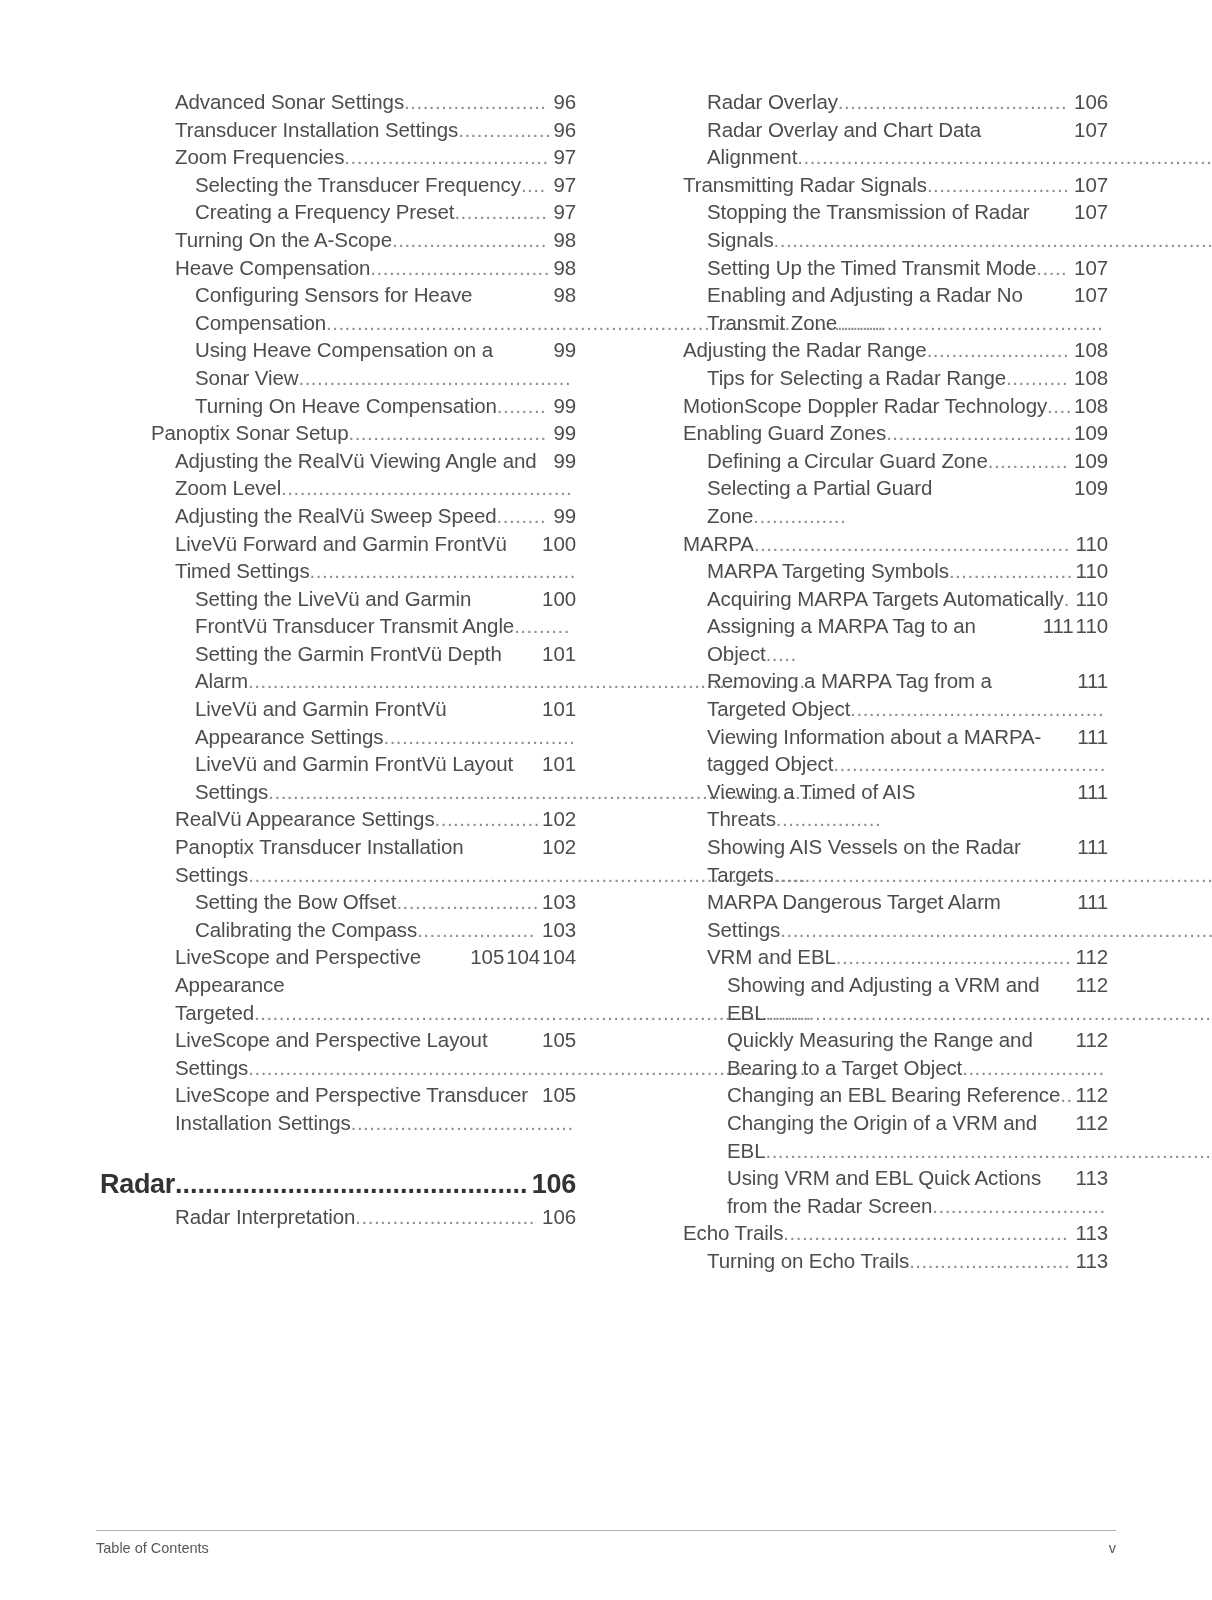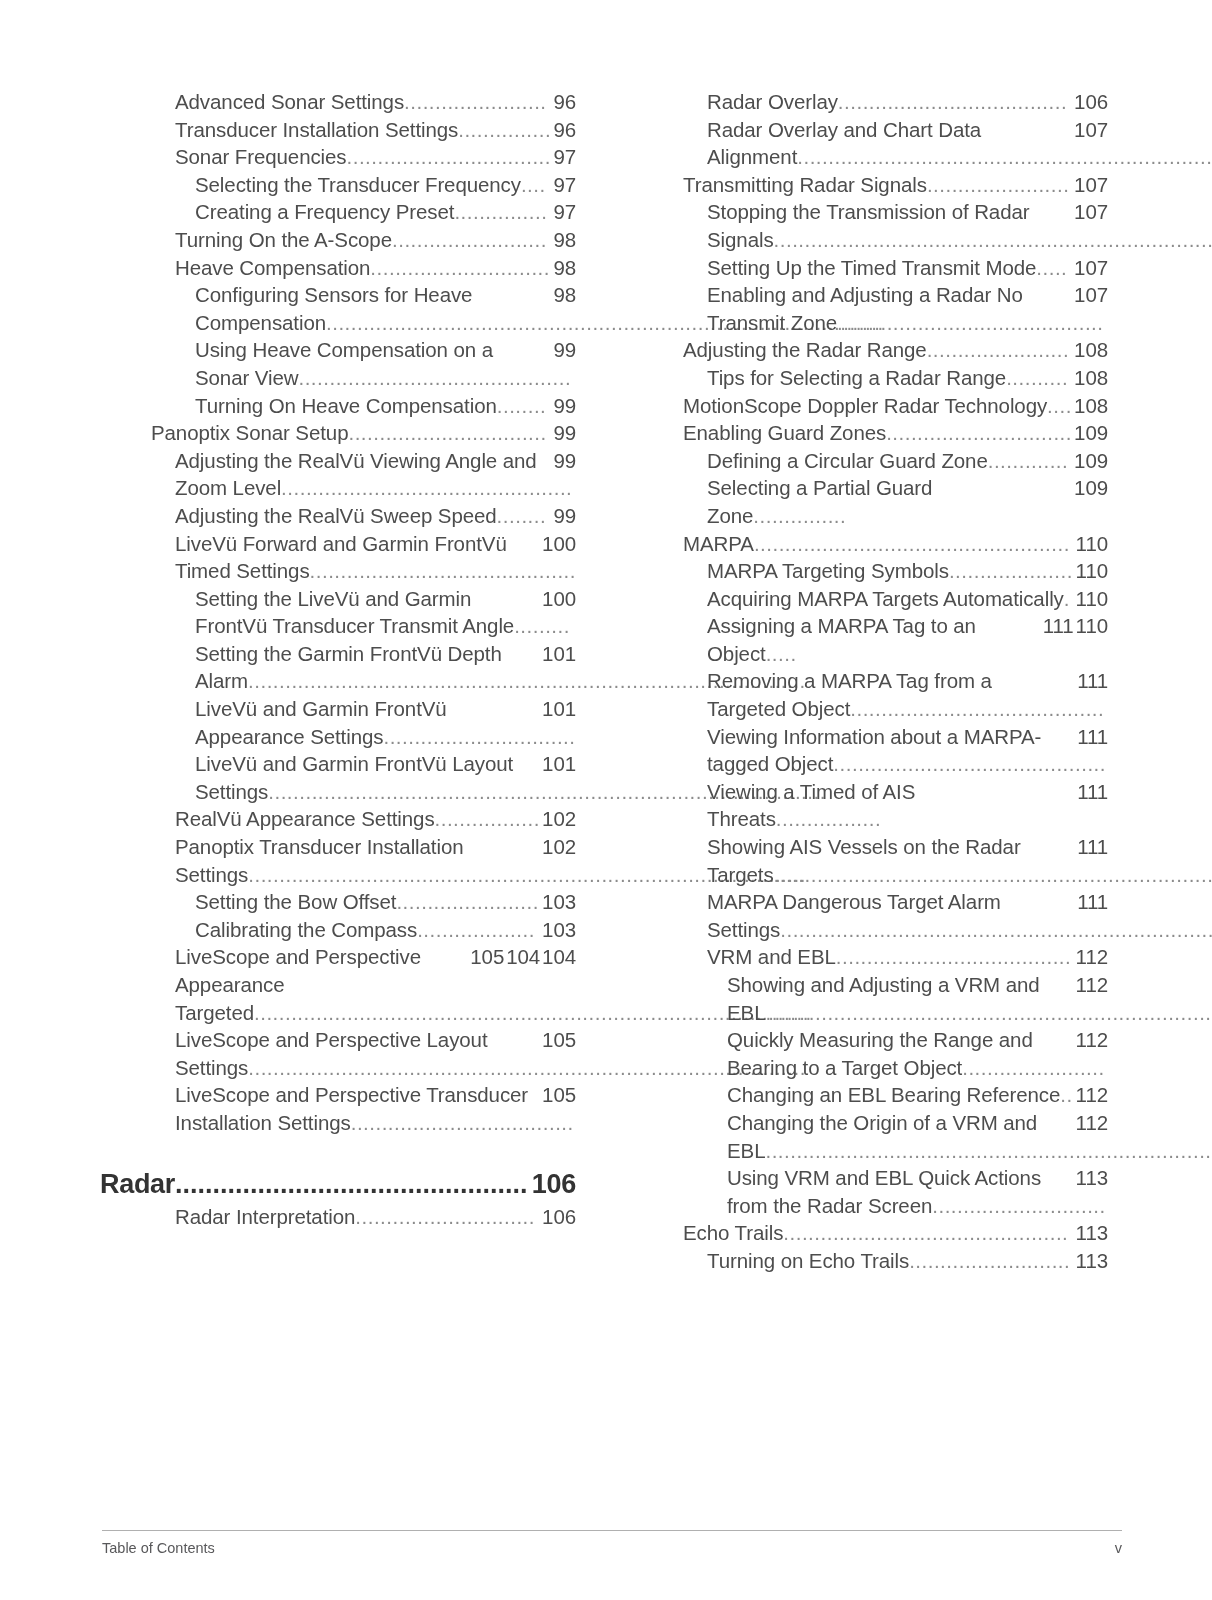--- a/index.html
+++ b/index.html
@@ -92,21 +92,20 @@
     color: #333333;
     margin-left: 0px;
   }
 
   
   #footer {
     position: absolute;
     left: 96px;
     bottom: 44px;
     width: 1020px;
-    margin-left: 6px;
   }
   #footer-rule {
     border-top: 1px solid #b0b0b0;
     width: 100%;
     height: 0;
     margin-bottom: 9px;
   }
   #footer-inner {
     display: flex;
     justify-content: space-between;
@@ -123,21 +122,21 @@
 </head>
 <body>
 
 <div id="page">
 
   <div id="toc-columns">
 
     <div class="toc-column" id="left-column">
         <div class="entry lvl2"><span class="pageno">96</span><span class="title">Advanced Sonar Settings</span><span class="leader">.......................</span></div>
         <div class="entry lvl2"><span class="pageno">96</span><span class="title">Transducer Installation Settings</span><span class="leader">...............</span></div>
-        <div class="entry lvl2"><span class="pageno">97</span><span class="title">Sonar Frequencies</span><span class="leader">.................................</span></div>
+        <div class="entry lvl2"><span class="pageno">97</span><span class="title">Zoom Frequencies</span><span class="leader">.................................</span></div>
         <div class="entry lvl3"><span class="pageno">97</span><span class="title">Selecting the Transducer Frequency</span><span class="leader">....</span></div>
         <div class="entry lvl3"><span class="pageno">97</span><span class="title">Creating a Frequency Preset</span><span class="leader">...............</span></div>
         <div class="entry lvl2"><span class="pageno">98</span><span class="title">Turning On the A-Scope</span><span class="leader">.........................</span></div>
         <div class="entry lvl2"><span class="pageno">98</span><span class="title">Heave Compensation</span><span class="leader">.............................</span></div>
         <div class="entry lvl3"><span class="pageno">98</span><span class="title">Configuring Sensors for Heave Compensation</span><span class="leader">..........................................................................................</span></div>
         <div class="entry lvl3"><span class="pageno">99</span><span class="title">Using Heave Compensation on a Sonar View</span><span class="leader">............................................</span></div>
         <div class="entry lvl3"><span class="pageno">99</span><span class="title">Turning On Heave Compensation</span><span class="leader">........</span></div>
         <div class="entry lvl1"><span class="pageno">99</span><span class="title">Panoptix Sonar Setup</span><span class="leader">................................</span></div>
         <div class="entry lvl2"><span class="pageno">99</span><span class="title">Adjusting the RealVü Viewing Angle and Zoom Level</span><span class="leader">...............................................</span></div>
         <div class="entry lvl2"><span class="pageno">99</span><span class="title">Adjusting the RealVü Sweep Speed</span><span class="leader">........</span></div>

